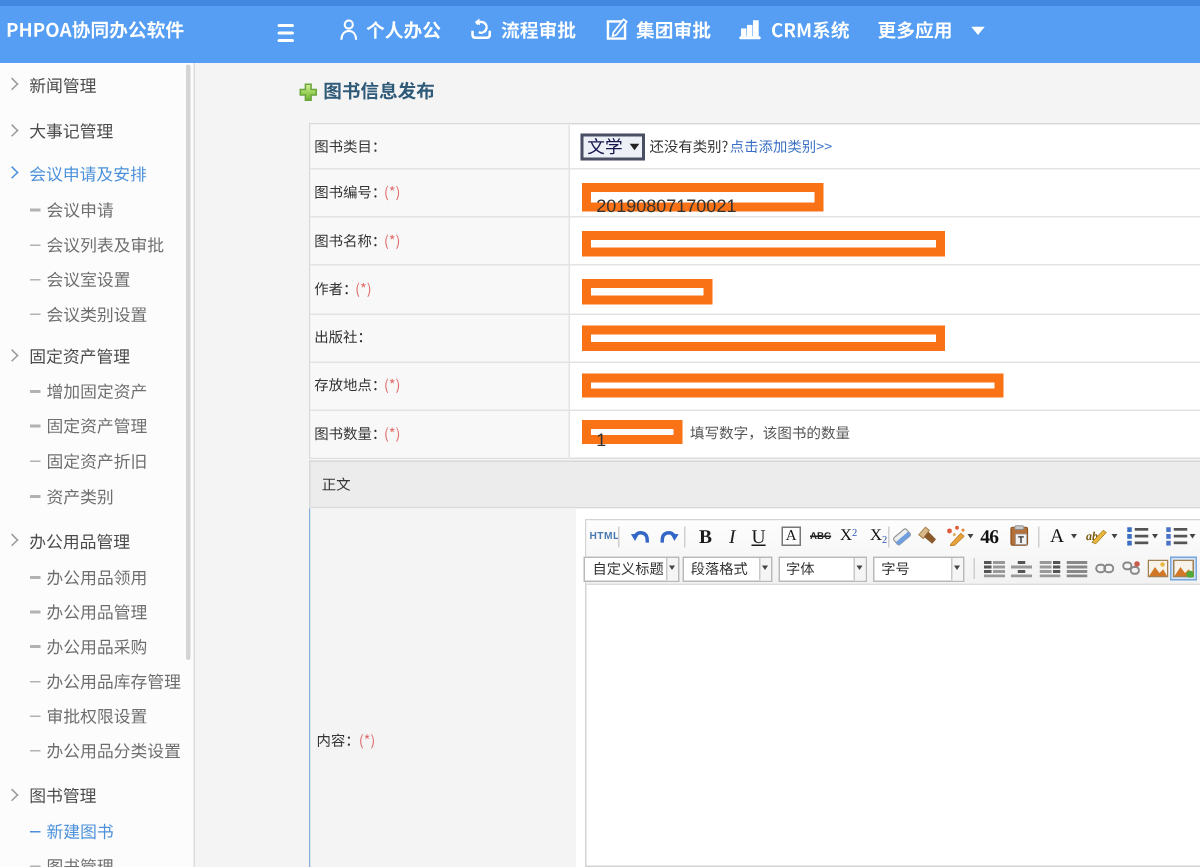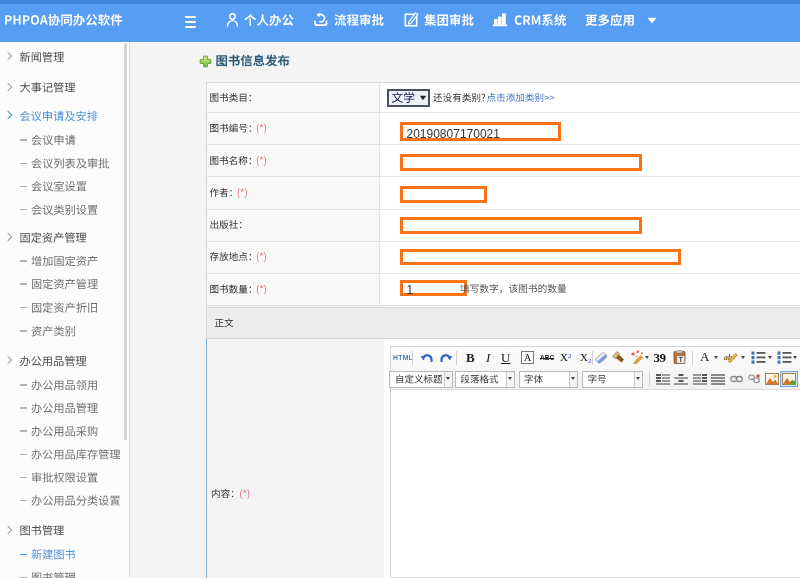--- a/index.html
+++ b/index.html
@@ -24,22 +24,22 @@
   transform:rotate(45deg); }
 .chev.act { border-color:#4a90da; }
 .dash { position:absolute; left:19.5px; width:7px; height:1.6px; background:#b2b2b2; }
 
 
 #content { position:absolute; left:131px; top:42px; width:669px; height:536px;
   background:#f4f4f4; }
 
 
 .lbg { background:#f8f8f8; }
-.inp { position:absolute; background:#fff; border:3px solid #f97316;
-  font-size:12px; color:#333; padding:0 0 0 4px; line-height:16px;margin-left:12px; }
+.inp { position:absolute; background:#fff; border:6px solid #f97316;
+  font-size:12px; color:#333; padding:0 0 0 4px; line-height:16px; }
 
 
 .tsep { position:absolute; width:1px; height:14px; background:#cfcfcf; top:351px; }
 .tsel { position:absolute; top:370.5px; height:17px; background:#fff;
   border:1px solid #b9b9b9; }
 .tsel .arr { position:absolute; right:0; top:0; width:8px; height:15px;
   border-left:1px solid #c9c9c9; background:#f5f5f5; }
 .tsel .arr:after { content:""; position:absolute; left:1.2px; top:5.5px;
   width:0; height:0; border:2.6px solid transparent; border-top:3.6px solid #444; }
 .ddarr { position:absolute; width:0; height:0; border:2.8px solid transparent;
@@ -188,21 +188,21 @@
   </svg>
 
   <svg class="ticon" style="left:630px;top:350px" width="15" height="14" viewBox="0 0 15 14">
     <path d="M4 12.5 L10.5 5.5 L12.8 7.5 L6.5 13.5 L3.5 13.8 Z" fill="#e8a23c" stroke="#b87818" stroke-width="0.6"></path>
     <circle cx="3" cy="4" r="1.6" fill="#e05a3a"></circle>
     <circle cx="8" cy="1.8" r="1.3" fill="#e05a3a"></circle>
     <circle cx="12" cy="3.4" r="1.1" fill="#e08a3a"></circle>
     <circle cx="6.2" cy="6.4" r="1" fill="#e0aa5a"></circle>
   </svg>
   <div class="ddarr" style="left:645px"></div>
-  <div class="abs" style="left:653.5px;top:349.5px;font-family:'Liberation Serif',serif;font-size:13px;font-weight:bold;color:#111;letter-spacing:-0.5px">39</div>
+  <div class="abs" style="left:653.5px;top:349.5px;font-family:'Liberation Serif',serif;font-size:13px;font-weight:bold;color:#111;letter-spacing:-0.5px">46</div>
 
   <svg class="ticon" style="left:673px;top:350px" width="13" height="14" viewBox="0 0 13 14">
     <rect x="1" y="1.5" width="11" height="12" rx="1" fill="#b4713a" stroke="#8a5020" stroke-width="0.8"></rect>
     <rect x="3.5" y="0.5" width="6" height="2.5" rx="0.8" fill="#c8c8c8" stroke="#888" stroke-width="0.6"></rect>
     <rect x="4" y="6" width="7.5" height="7" fill="#f2f2f2" stroke="#999" stroke-width="0.5"></rect>
     <text x="7.7" y="12" font-size="6.5" font-weight="bold" fill="#333" text-anchor="middle" font-family="Liberation Sans">T</text>
   </svg>
   <div class="tsep" style="left:692px"></div>
   <div class="abs" style="left:700px;top:349px;font-family:'Liberation Serif',serif;font-size:13px;color:#111">A</div>
   <div class="ddarr" style="left:713.5px"></div>

